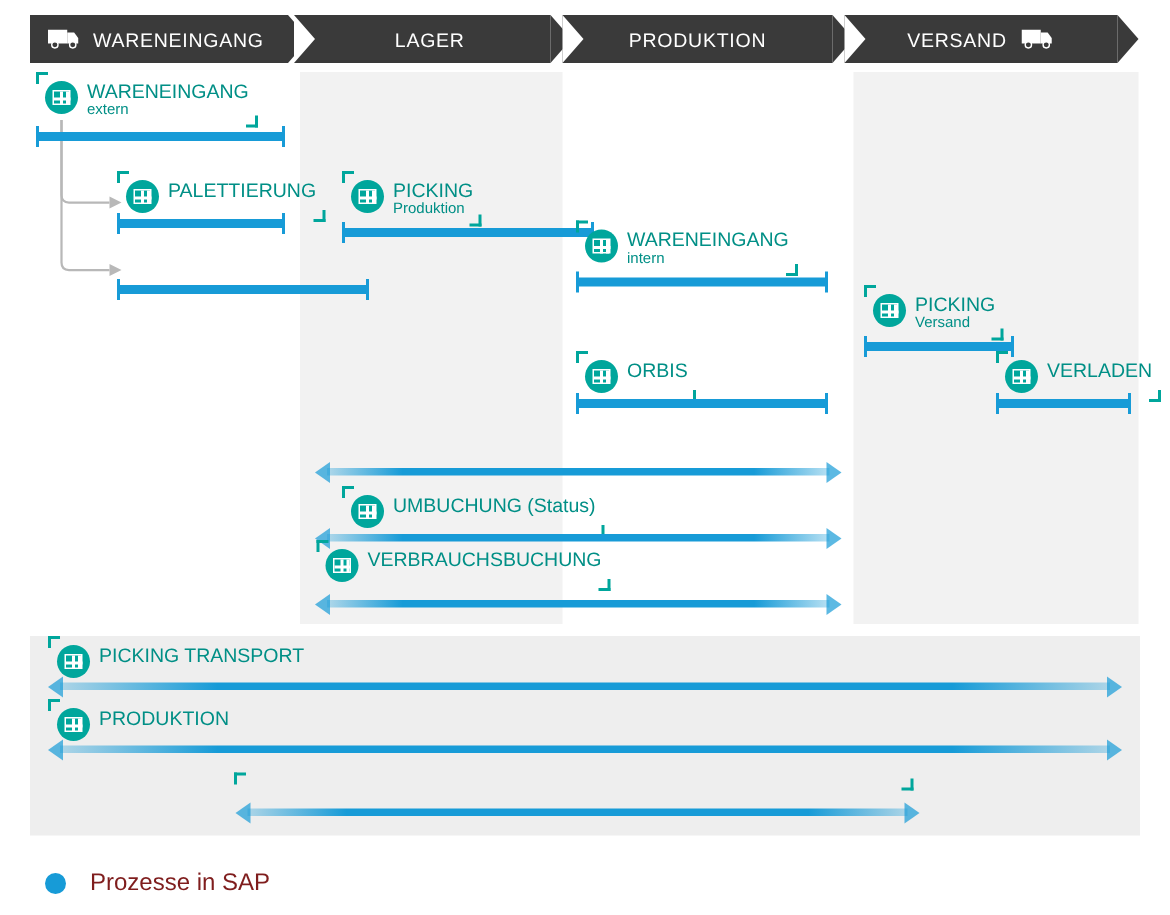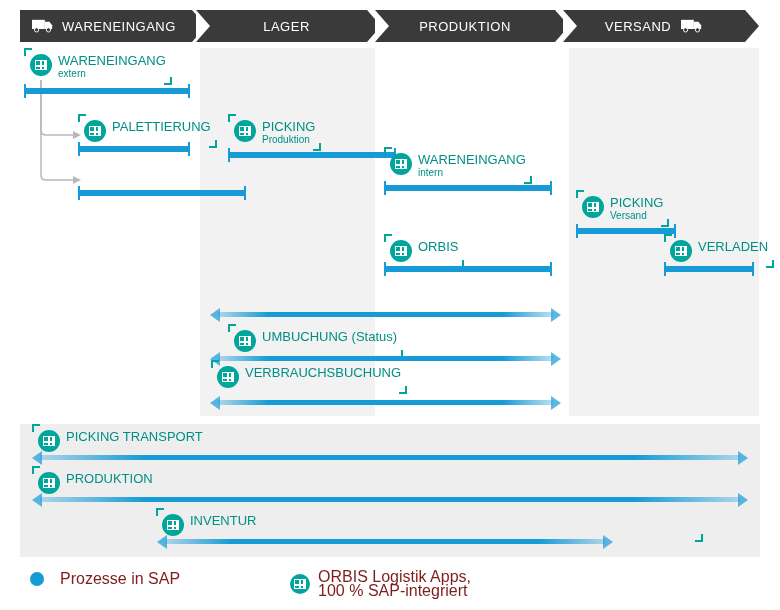--- a/index.html
+++ b/index.html
@@ -280,36 +280,24 @@
           <div class="orbis-icon">
             <div class="orbis-grid"></div>
           </div>
         <div><span class="proc-title">PRODUKTION</span></div>
         </div></div>
   </div>
   <div class="bar arrow gradient" style="left:40px; top:497px; width:700px;"></div>
 
   <div class="proc" style="left:160px; top:512px;">
     <div class="proc-wrapper"><span class="bracket tl"></span><span class="bracket br" style="right:-445px;"></span>
-      <div class="proc-head">
-          <div class="orbis-icon">
-            <div class="orbis-grid"></div>
-          </div>
-        <div><span class="proc-title">INVENTUR</span></div>
-        </div></div>
+      </div>
   </div>
   <div class="bar arrow gradient" style="left:165px; top:539px; width:440px;"></div>
 
   <div class="legend">
     <div class="item">
       <span class="dot"></span>
       <span>Prozesse in SAP</span>
     </div>
-    <div class="item">
-      <div class="orbis-icon">
-          <div class="orbis-grid"></div>
-        </div>
-      <span class="two-line" style="white-space:pre-line;">ORBIS Logistik Apps,
-100 % SAP-integriert</span>
-    </div>
   </div>
 
 </div>
 
 </body></html>

